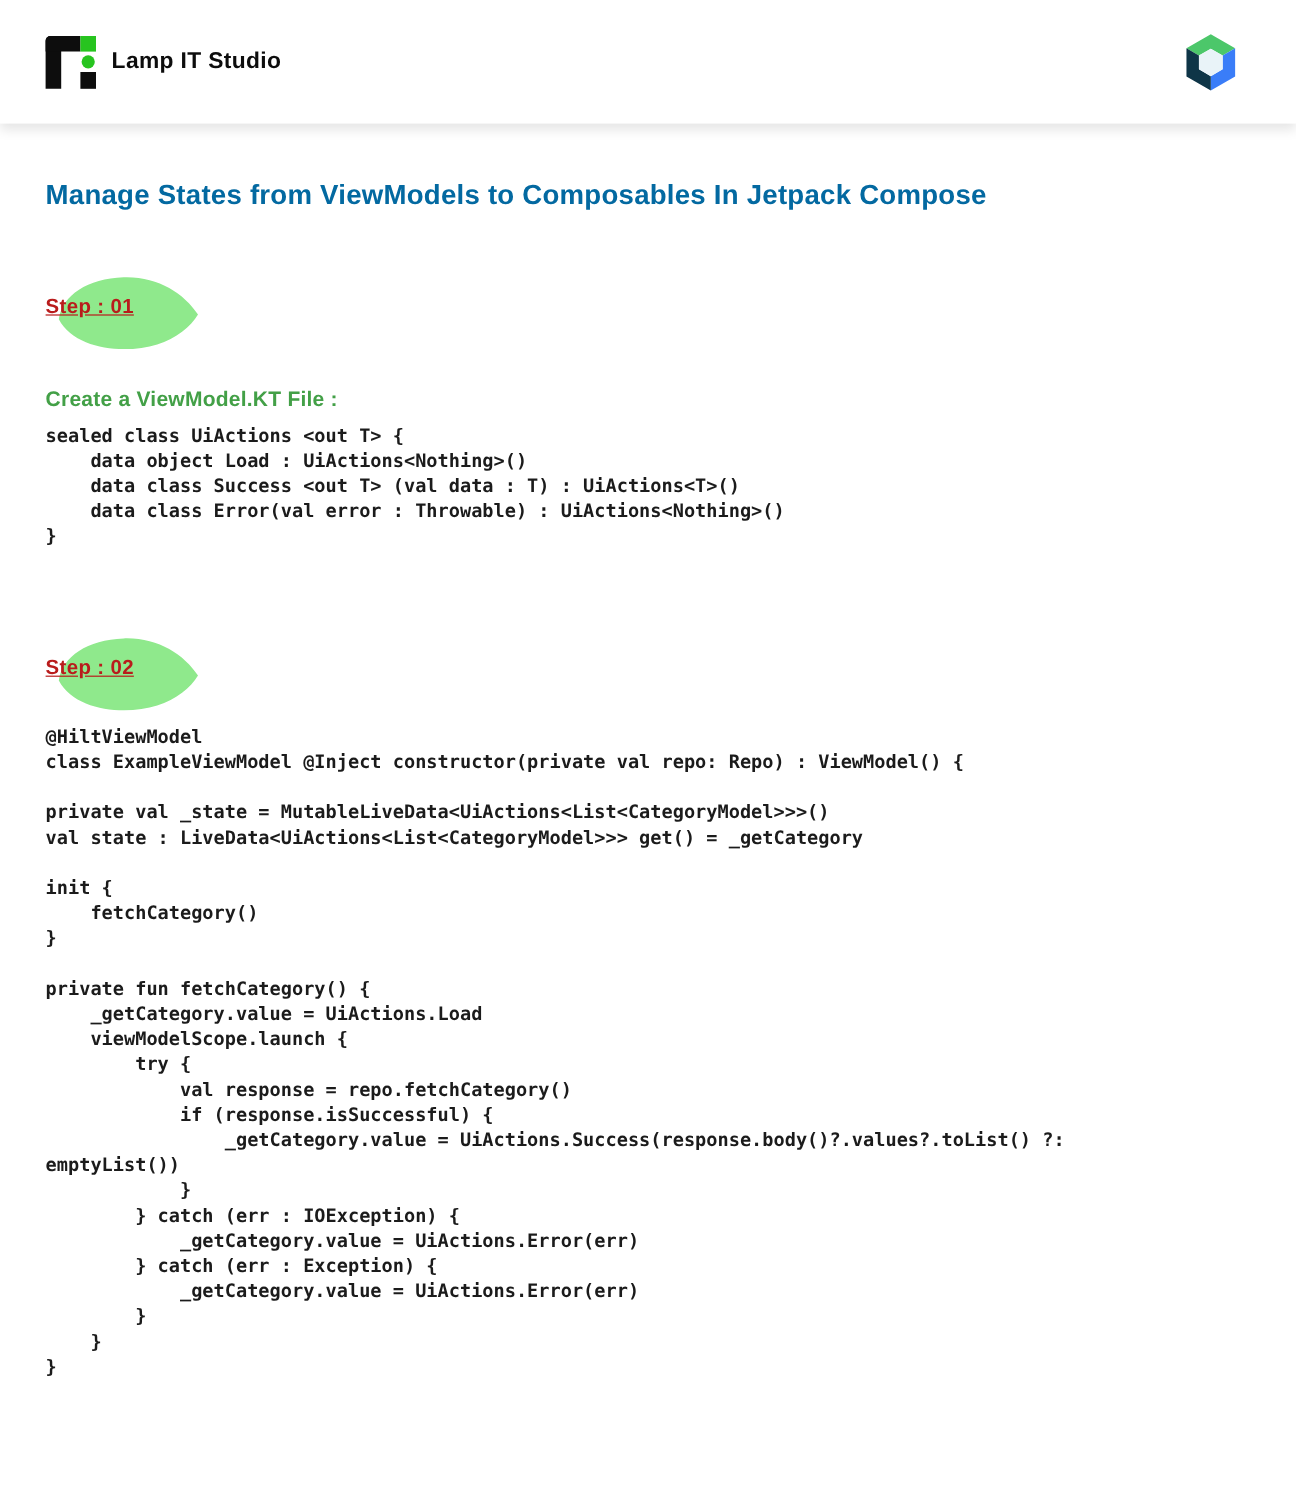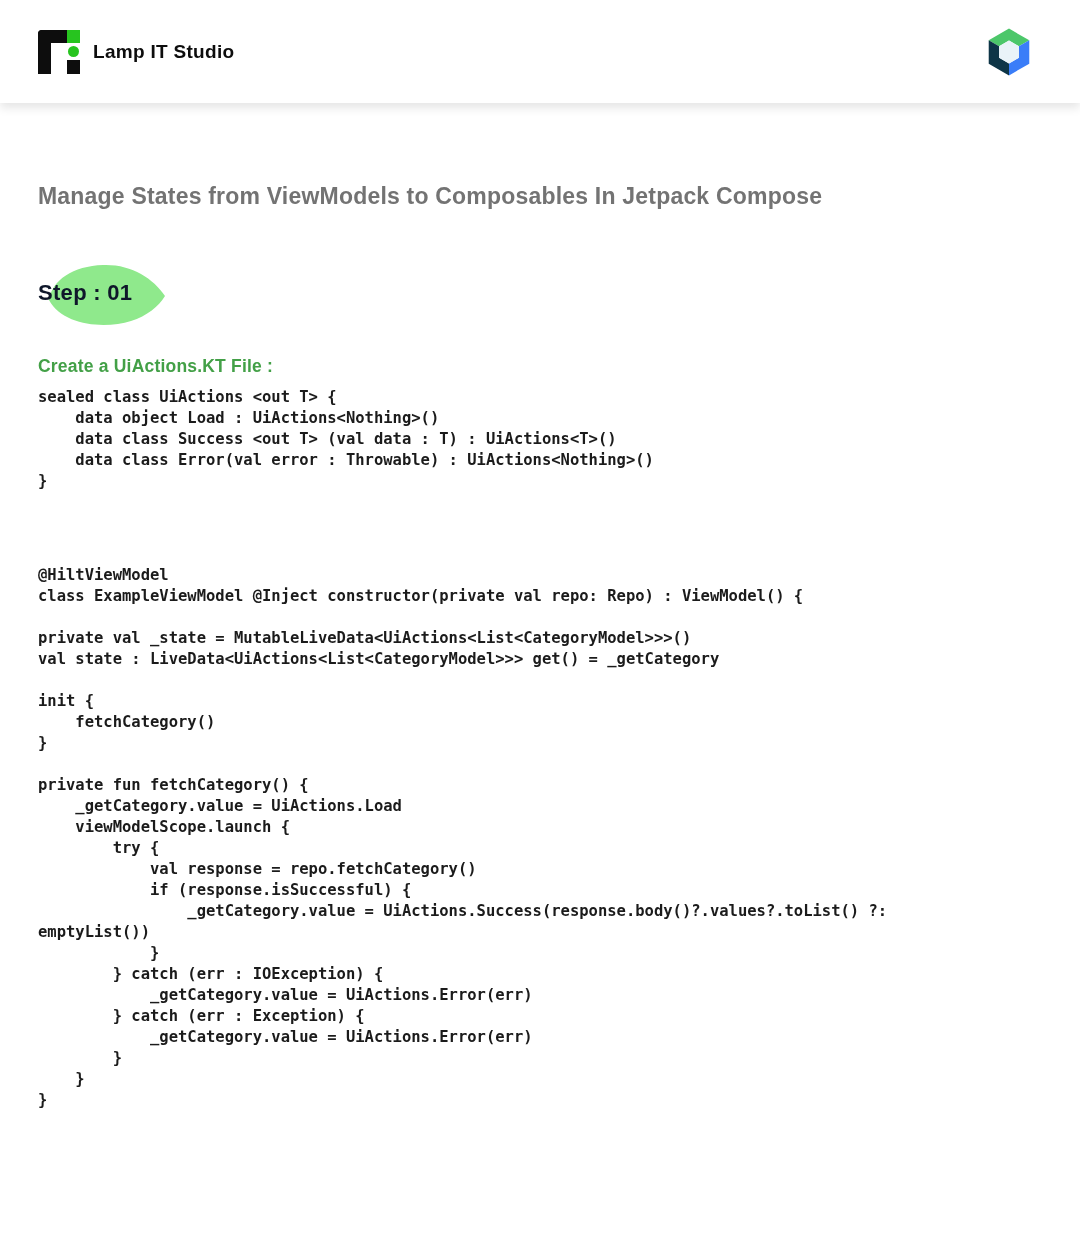--- a/index.html
+++ b/index.html
@@ -24,42 +24,43 @@
   .bl-top   { position:absolute; left:0;  top:0;  width:29px; height:13px; background:#0d0d0d; border-radius:4px 0 0 0; }
   .bl-gsq   { position:absolute; left:29px; top:0;  width:13px; height:13px; background: var(--accent_green); }
   .bl-gdot  { position:absolute; left:30px; top:16px; width:11px; height:11px; border-radius:50%; background: var(--accent_green); }
   .bl-stem  { position:absolute; left:29px; top:30px; width:13px; height:14px; background:#0d0d0d; }
   .brand-name { font-size: 19px; font-weight: 700; letter-spacing: 0.3px; color: #0d0d0d; }
   .compose-logo { width: 52px; height: 52px; display: block; }
 
   
   .main { padding: 0 38px; }
   .page-title {
-    margin-top: 79px;
+    margin-top: 45px;
     font-size: 23px;
     line-height: 28px;
     font-weight: 800;
     letter-spacing: 0.2px;
-    color: #737373;
+    color: #0369a1;
   }
 
   .step-section-1 { margin-top: 54px; }
   .step-section-2 { margin-top: 73px; }
 
   .step-badge { position: relative; height: 62px; width: 220px; }
   .leaf { position: absolute; left: 9px; top: 0; width: 120px; height: 62px; }
   .step-label {
     position: relative;
     z-index: 1;
     display: inline-block;
     padding-top: 16px;
-    font-size: 22px;
+    font-size: 17px;
     font-weight: 800;
     letter-spacing: 0.3px;
-    color: #0f172a;
+    color: #b91c1c;
+    text-decoration: underline;
   }
 
   .step-subtitle {
     margin-top: 30px;
     font-size: 17.5px;
     line-height: 20px;
     font-weight: 700;
     letter-spacing: 0.2px;
     color: var(--subtitle_green);
   }
@@ -99,29 +100,35 @@
 <main class="main">
   <h1 class="page-title">Manage States from ViewModels to Composables In Jetpack Compose</h1>
 
   <section class="step-section-1">
     <div class="step-badge">
       <svg class="leaf" viewBox="0 0 120 62" aria-hidden="true">
         <path d="M2,36 C5,16 26,2 56,1 C84,0 106,14 118,32 C112,42 100,52 84,57 C58,65 16,62 2,36 Z" style="fill:var(--leaf_green)"></path>
       </svg>
       <span class="step-label">Step : 01</span>
     </div>
-    <h2 class="step-subtitle">Create a UiActions.KT File :</h2>
+    <h2 class="step-subtitle">Create a ViewModel.KT File :</h2>
     <pre class="code-block">sealed class UiActions &lt;out T&gt; {
     data object Load : UiActions&lt;Nothing&gt;()
     data class Success &lt;out T&gt; (val data : T) : UiActions&lt;T&gt;()
     data class Error(val error : Throwable) : UiActions&lt;Nothing&gt;()
 }</pre>
   </section>
 
   <section class="step-section-2">
+    <div class="step-badge">
+      <svg class="leaf" viewBox="0 0 120 62" aria-hidden="true">
+        <path d="M2,36 C5,16 26,2 56,1 C84,0 106,14 118,32 C112,42 100,52 84,57 C58,65 16,62 2,36 Z" style="fill:var(--leaf_green)"></path>
+      </svg>
+      <span class="step-label">Step : 02</span>
+    </div>
     <pre class="code-block">@HiltViewModel
 class ExampleViewModel @Inject constructor(private val repo: Repo) : ViewModel() {
 
 private val _state = MutableLiveData&lt;UiActions&lt;List&lt;CategoryModel&gt;&gt;&gt;()
 val state : LiveData&lt;UiActions&lt;List&lt;CategoryModel&gt;&gt;&gt; get() = _getCategory
 
 init {
     fetchCategory()
 }
 

